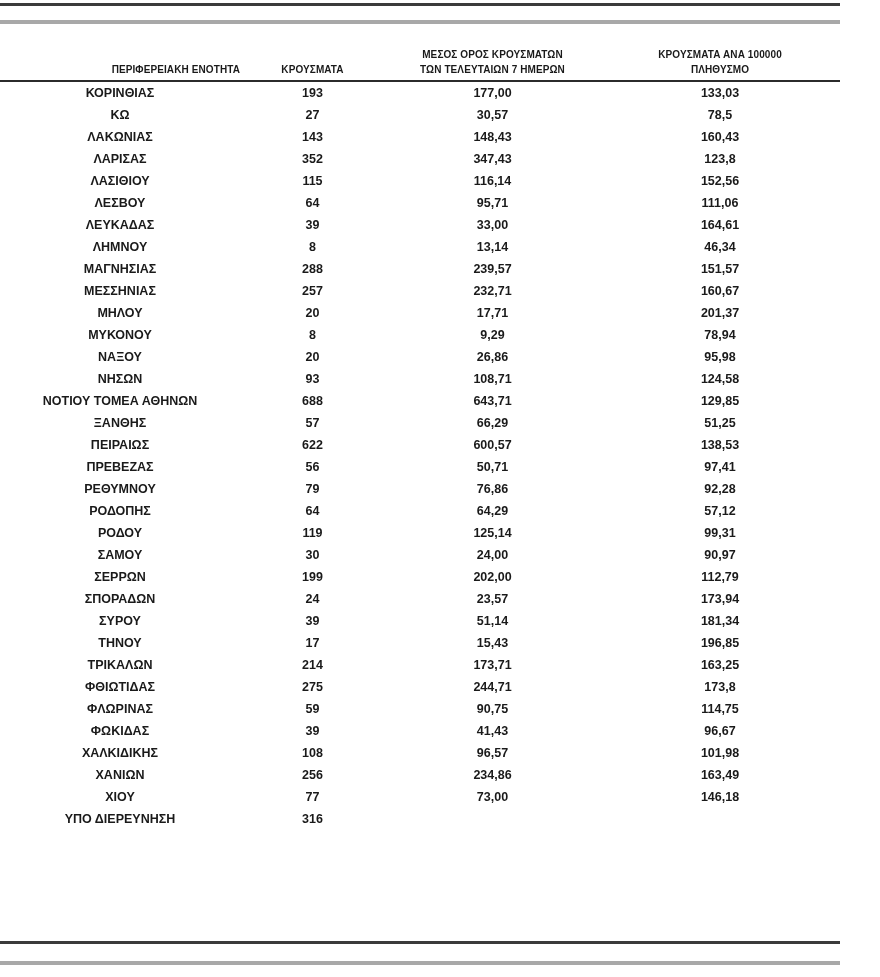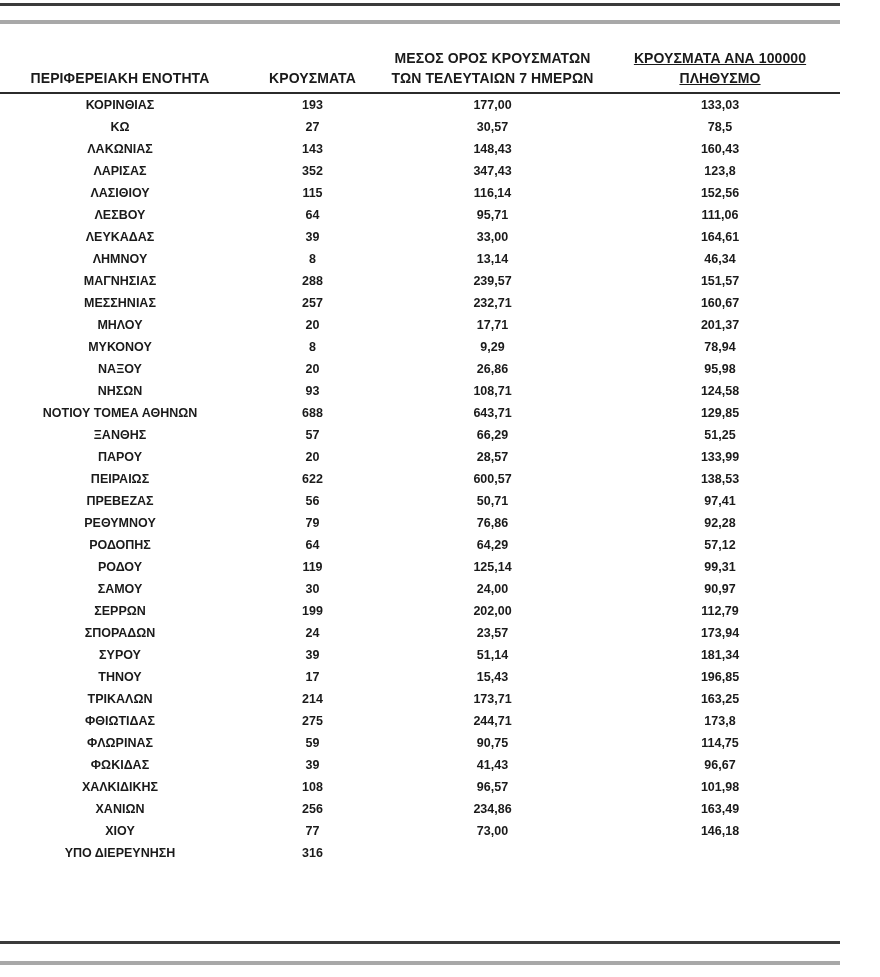--- a/index.html
+++ b/index.html
@@ -69,33 +69,33 @@
 
   table.data {
     width: 840px;
     border-collapse: collapse;
     table-layout: fixed;
     font-size: 12.5px;
   }
 
   table.data thead th {
     font-weight: bold;
-    font-size: 14px;
+    font-size: 10px;
     letter-spacing: 0.1px;
     vertical-align: bottom;
     padding: 0 0 3px 0;
     border-bottom: 2px solid #2b2b2b;
     line-height: 1.45;
     color: #1a1a1a;
   }
 
-  th.col-region  { text-align: center;   padding-left: 5px; }
+  th.col-region  { text-align: right;   padding-left: 5px; }
   th.col-cases   { text-align: center; }
   th.col-avg     { text-align: center; }
-  th.col-per100k { text-align: center; text-decoration: underline; }
+  th.col-per100k { text-align: center; }
 
   
   col.w-region  { width: 240px; }
   col.w-cases   { width: 145px; }
   col.w-avg     { width: 215px; }
   col.w-per100k { width: 240px; }
 
   table.data tbody td {
     height: 22px;
     padding: 0;
@@ -233,26 +233,20 @@
             <td class="c-avg">643,71</td>
             <td class="c-per100k">129,85</td>
           </tr>
           <tr>
             <td class="c-region">ΞΑΝΘΗΣ</td>
             <td class="c-cases">57</td>
             <td class="c-avg">66,29</td>
             <td class="c-per100k">51,25</td>
           </tr>
           <tr>
-            <td class="c-region">ΠΑΡΟΥ</td>
-            <td class="c-cases">20</td>
-            <td class="c-avg">28,57</td>
-            <td class="c-per100k">133,99</td>
-          </tr>
-          <tr>
             <td class="c-region">ΠΕΙΡΑΙΩΣ</td>
             <td class="c-cases">622</td>
             <td class="c-avg">600,57</td>
             <td class="c-per100k">138,53</td>
           </tr>
           <tr>
             <td class="c-region">ΠΡΕΒΕΖΑΣ</td>
             <td class="c-cases">56</td>
             <td class="c-avg">50,71</td>
             <td class="c-per100k">97,41</td>

